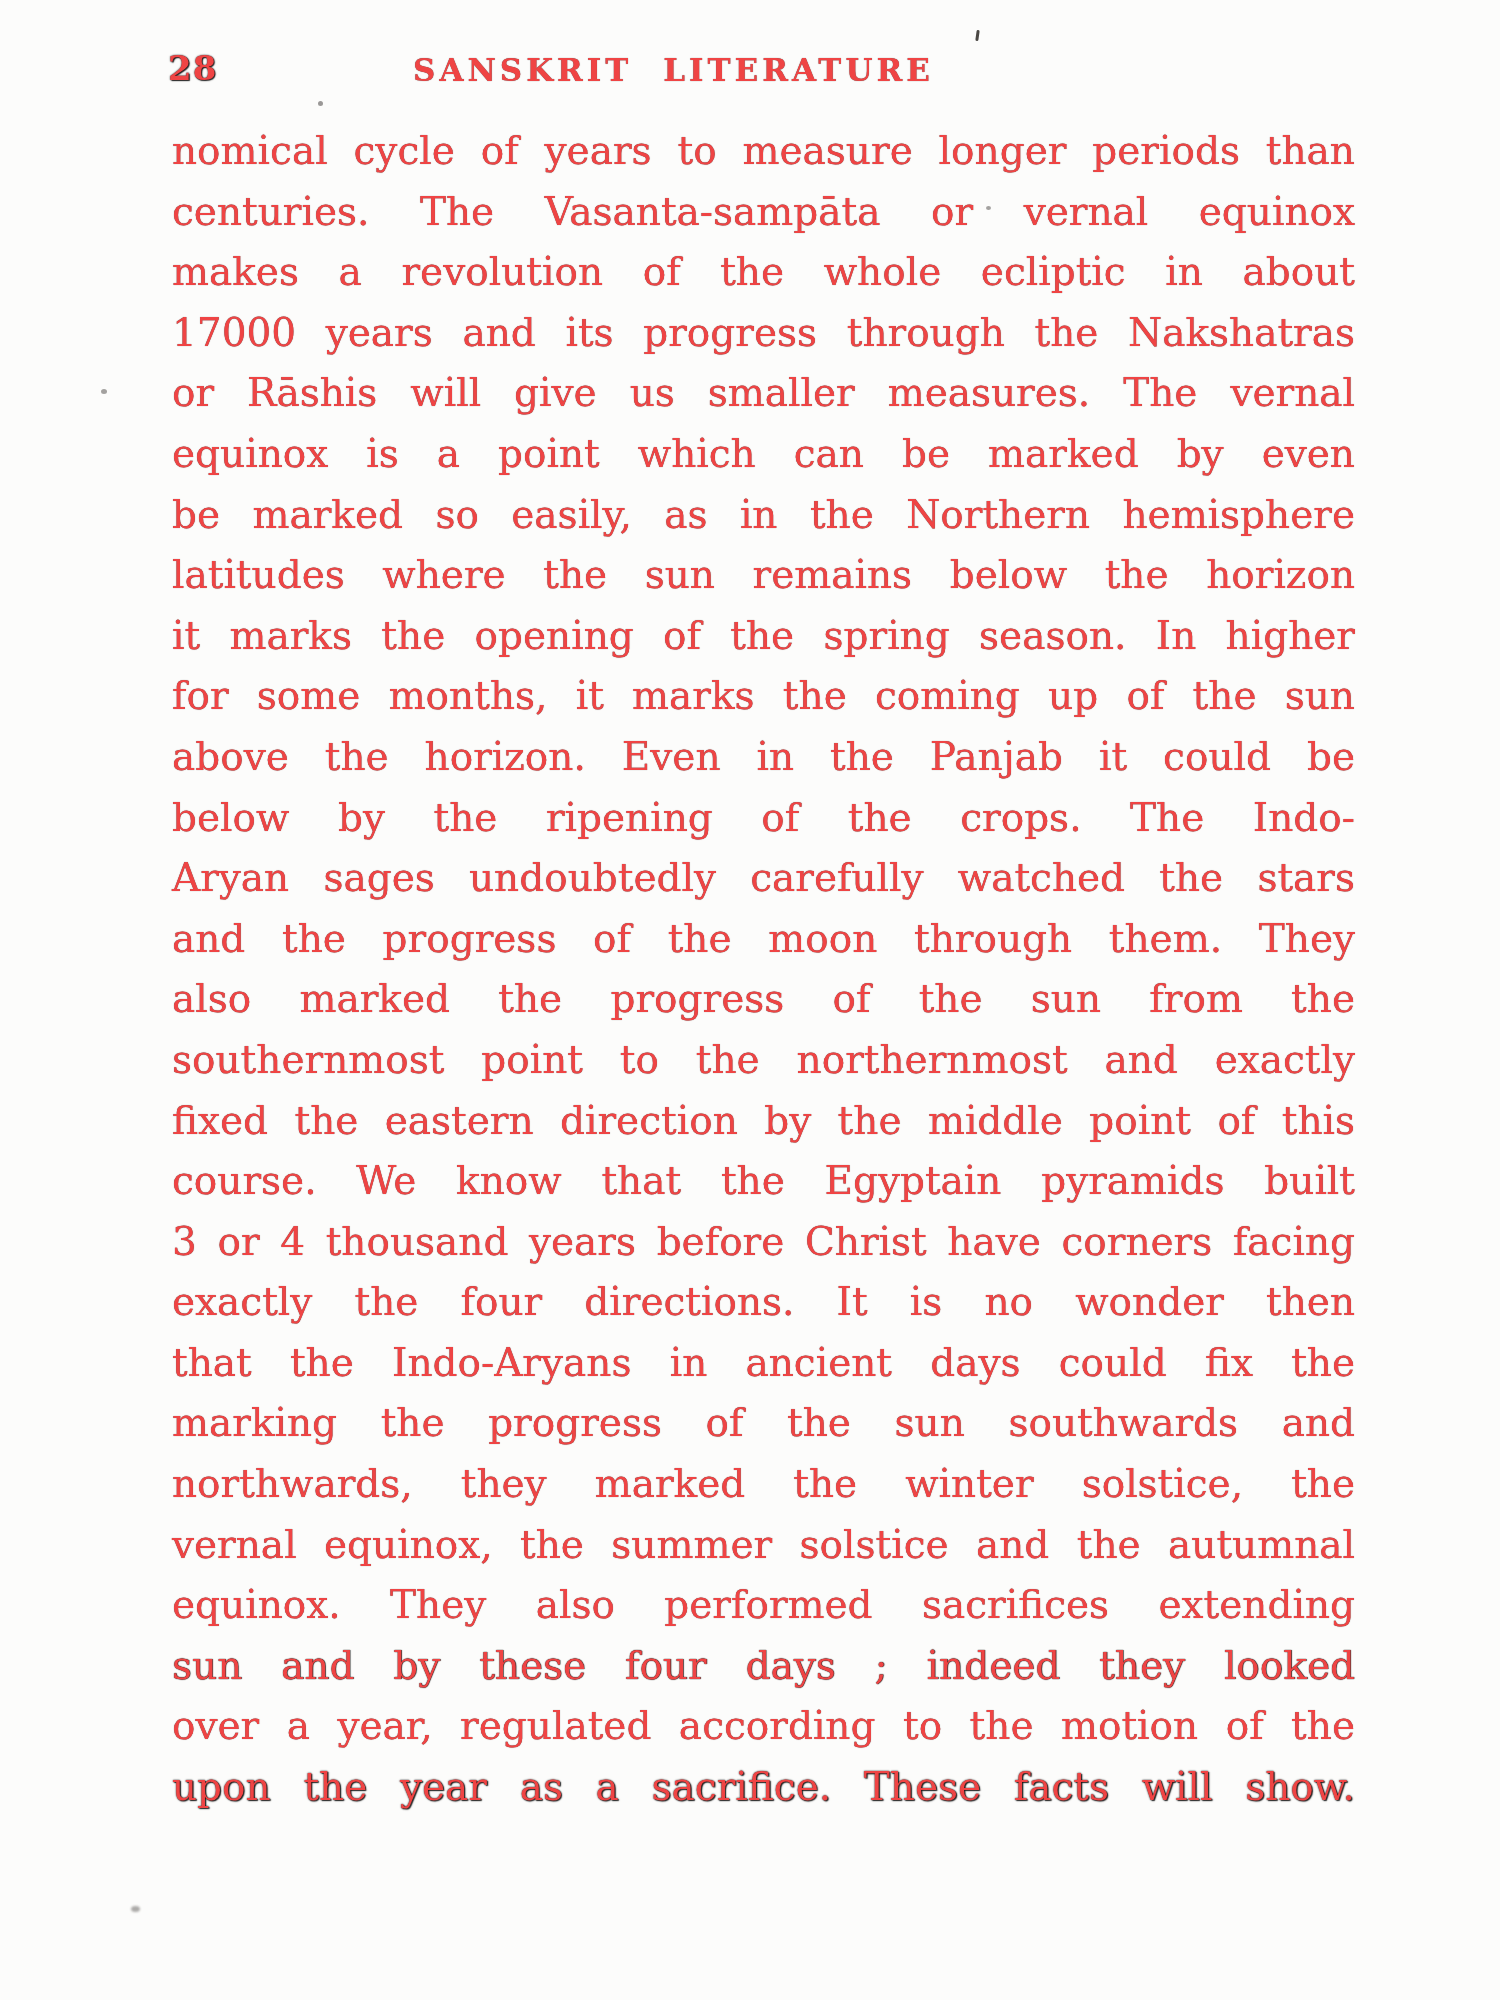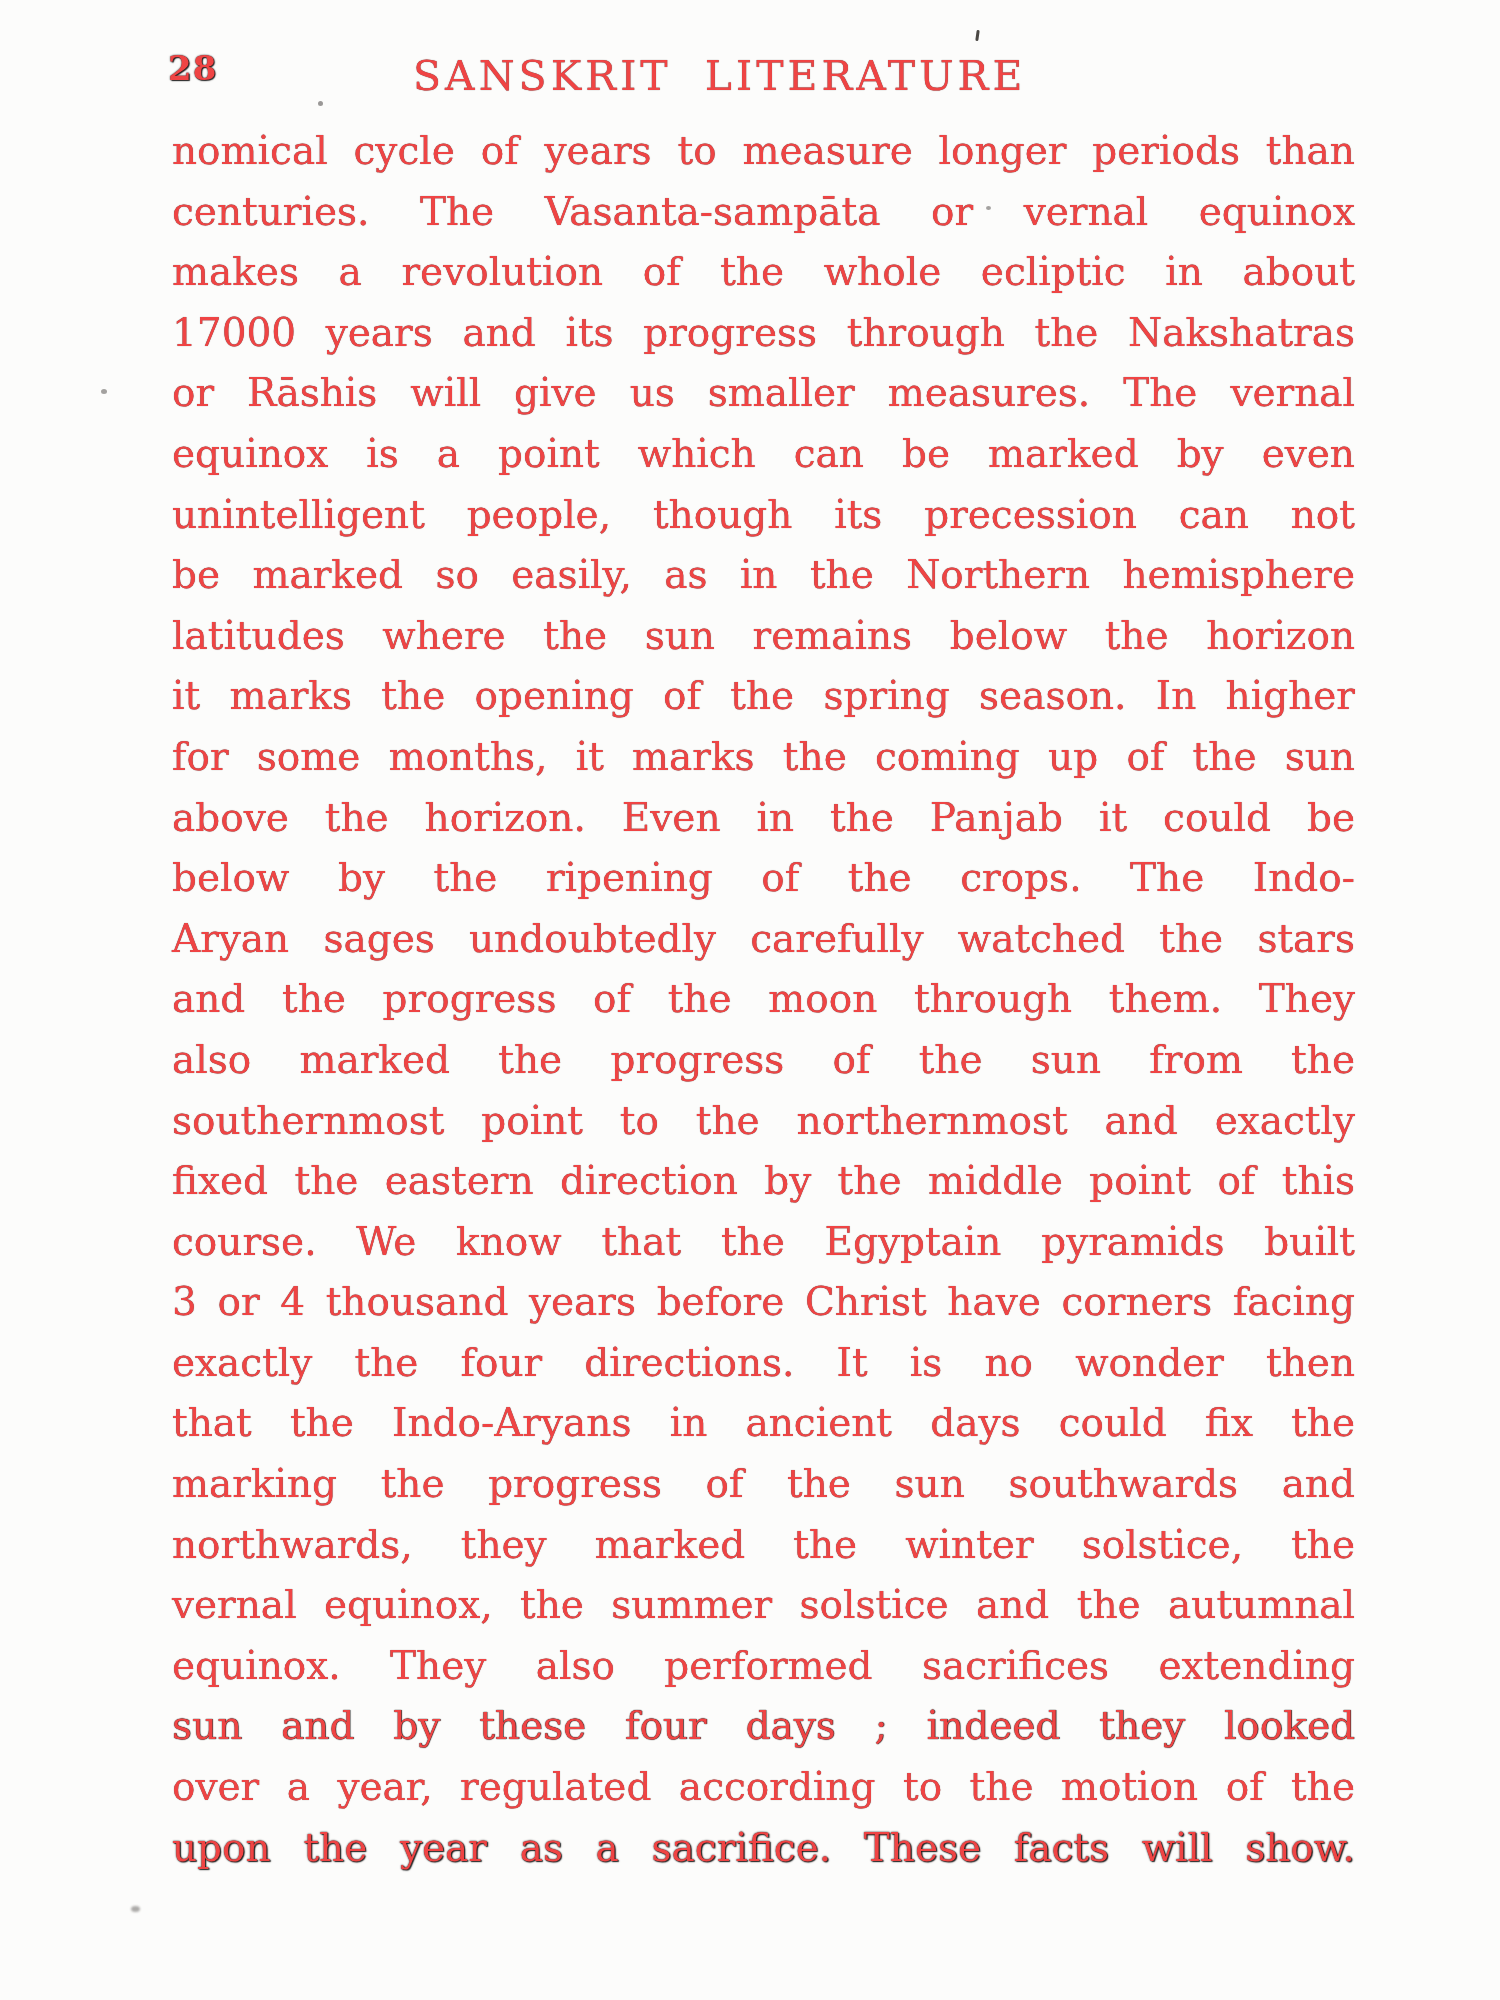--- a/index.html
+++ b/index.html
@@ -29,22 +29,22 @@
     font-size: 34px;
     font-weight: bold;
     letter-spacing: 1px;
     text-shadow: 0 0 1.6px #000, 1.2px 0.8px 1.2px rgba(0,0,0,0.85);
     filter: blur(0.3px);
   }
   .head-title {
     position: absolute;
     left: 413px;
     top: 52px;
-    font-size: 41px;
-    font-weight: normal;
+    font-size: 31px;
+    font-weight: bold;
     letter-spacing: 4px;
     word-spacing: 16px;
     text-shadow: 0 0 0.8px rgba(0,0,0,0.75);
   }
   
   .body-text {
     position: absolute;
     left: 172px;
     top: 121px;
     width: 1183px;
@@ -89,21 +89,20 @@
     <span class="head-title">SANSKRIT LITERATURE</span>
   </div>
 
   <div class="body-text" id="body-text">
       <div class="line">nomical cycle of years to measure longer periods than</div>
       <div class="line">centuries. The Vasanta-sampāta or vernal equinox</div>
       <div class="line">makes a revolution of the whole ecliptic in about</div>
       <div class="line">17000 years and its progress through the Nakshatras</div>
       <div class="line">or Rāshis will give us smaller measures. The vernal</div>
       <div class="line">equinox is a point which can be marked by even</div>
-      <div class="line">unintelligent people, though its precession can not</div>
       <div class="line">be marked so easily, as in the Northern hemisphere</div>
       <div class="line">latitudes where the sun remains below the horizon</div>
       <div class="line">it marks the opening of the spring season. In higher</div>
       <div class="line">for some months, it marks the coming up of the sun</div>
       <div class="line">above the horizon. Even in the Panjab it could be</div>
       <div class="line">below by the ripening of the crops. The Indo-</div>
       <div class="line">Aryan sages undoubtedly carefully watched the stars</div>
       <div class="line">and the progress of the moon through them. They</div>
       <div class="line">also marked the progress of the sun from the</div>
       <div class="line">southernmost point to the northernmost and exactly</div>

